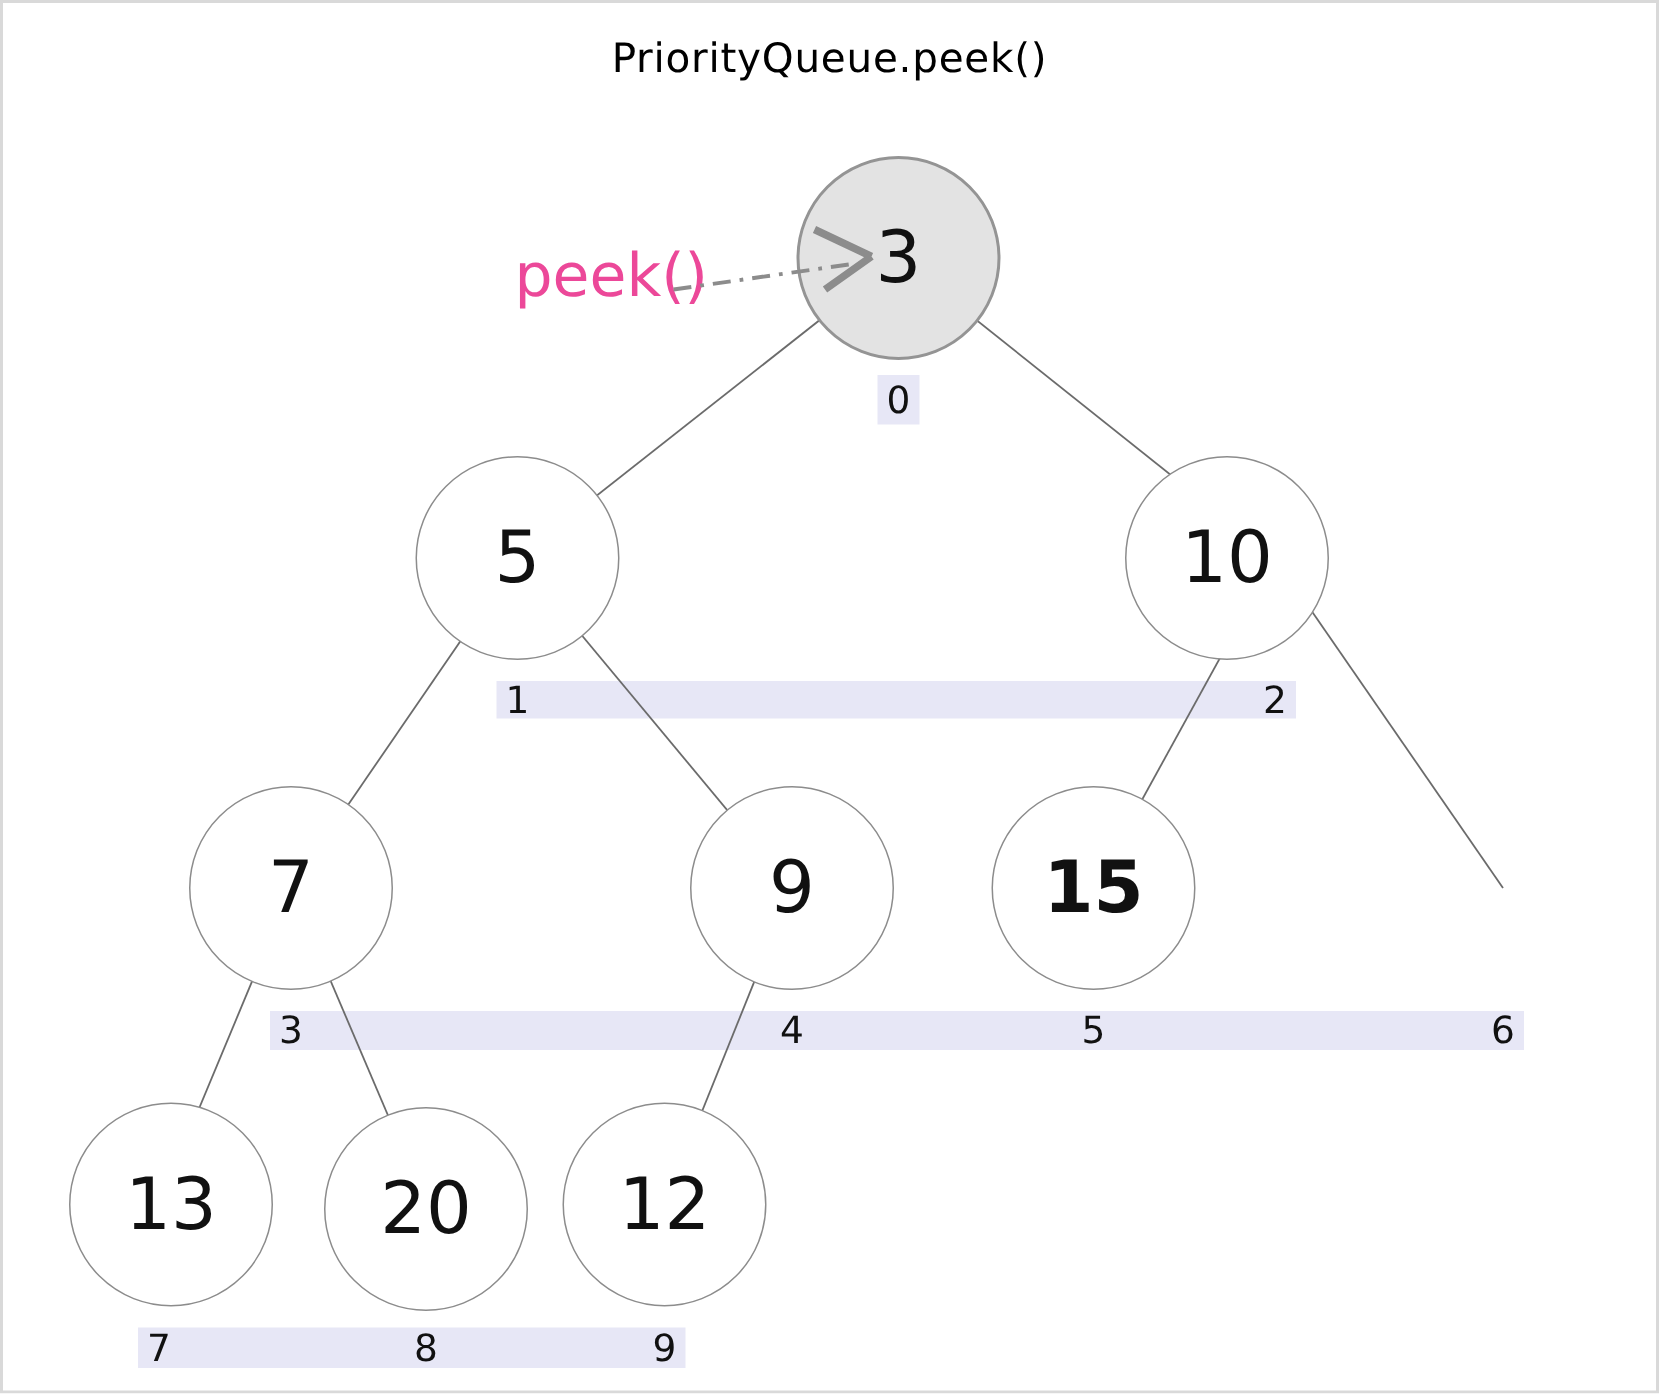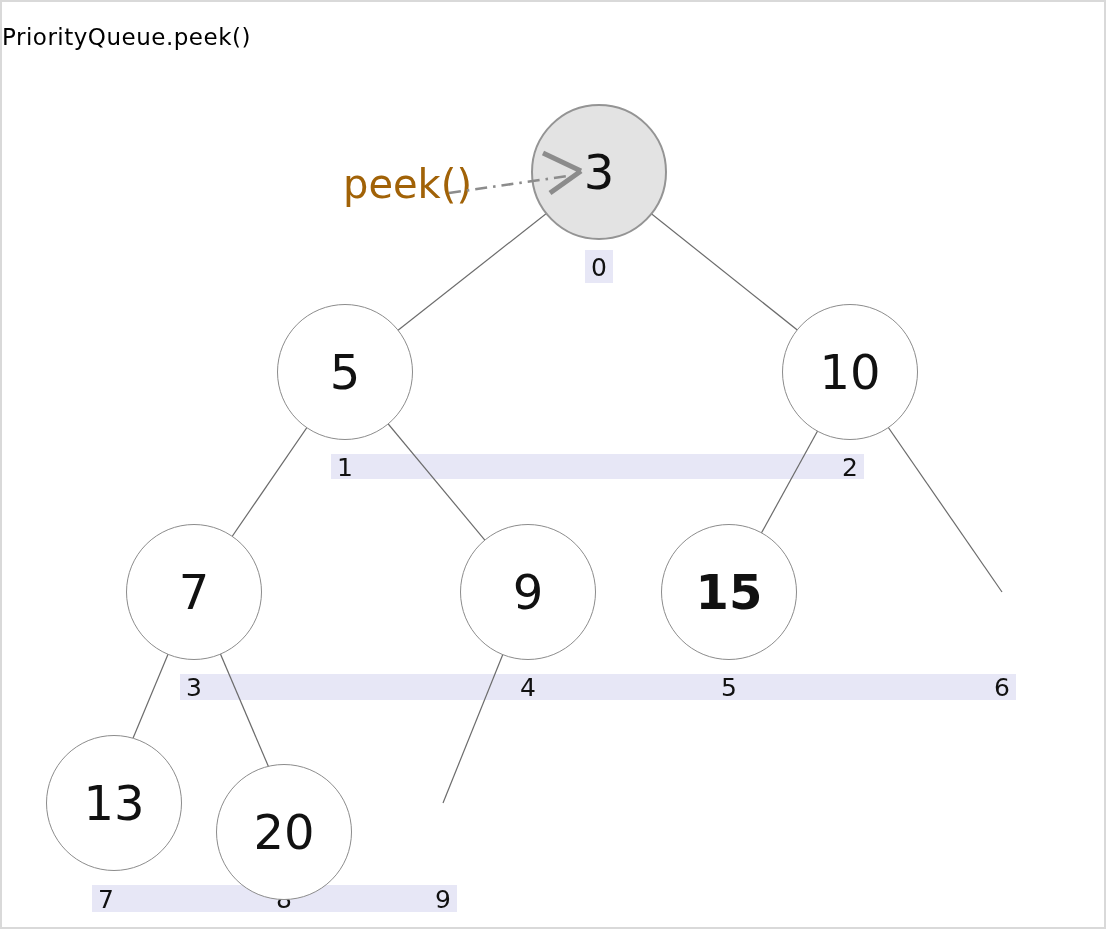--- a/index.html
+++ b/index.html
@@ -7,21 +7,22 @@
   #figure{
     position:relative;
     width:1106px;height:929px;
     box-sizing:border-box;
     background:#ffffff;
     border:2px solid #d9d9d9;
     overflow:hidden;
   }
   .title{
     position:absolute;left:0;right:0;top:22px;
-    font-size:23px;color:#000000;
+    text-align:center;
+    font-size:27px;color:#000000;
     letter-spacing:0.5px;
   }
   .layer{position:absolute;left:0;top:0;width:1106px;height:929px;pointer-events:none;}
   .edges-layer{z-index:2;}
   .arrow-layer{z-index:5;}
   .band{
     position:absolute;
     background:#e7e7f6;
     z-index:1;
   }
@@ -43,21 +44,21 @@
     box-sizing:border-box;
   }
   .node.root{
     background:#e3e3e3;
     border:2px solid #949494;
   }
   .peek-label{
     position:absolute;
     left:341px;top:160px;
     font-size:40px;line-height:44px;
-    color:#a16207;
+    color:#ec4899;
     z-index:5;
   }
 </style>
 </head>
 <body>
 
 <div id="figure">
 
   <div class="title">PriorityQueue.peek()</div>
 
@@ -96,37 +97,40 @@
       <line x1="526" y1="590" x2="441" y2="801"></line>
     </g>
   </svg>
 
   <div class="node root" style="left:529px;top:102px;">
       <span>3</span>
     </div>
   <div class="node" style="left:275px;top:302px;">
       <span>5</span>
     </div>
-  <div class="node" style="left:780px;top:302px;">
+  <div class="node" style="left:748px;top:302px;">
       <span>10</span>
     </div>
   <div class="node" style="left:124px;top:522px;">
       <span>7</span>
     </div>
   <div class="node" style="left:458px;top:522px;">
       <span>9</span>
     </div>
   <div class="node" style="left:659px;top:522px;font-weight:bold;">
       <span>15</span>
     </div>
   <div class="node" style="left:44px;top:733px;">
       <span>13</span>
     </div>
-  <div class="node" style="left:214px;top:762px;">
+  <div class="node" style="left:214px;top:736px;">
       <span>20</span>
+    </div>
+  <div class="node" style="left:373px;top:733px;">
+      <span>12</span>
     </div>
 
   <div class="peek-label">peek()</div>
   <svg class="layer arrow-layer" viewBox="0 0 1106 929">
     <line x1="447" y1="191" x2="566" y2="174" stroke="#8c8c8c" stroke-width="2.6" stroke-dasharray="12 6 2.5 6"></line>
     <path d="M541,151 L579,169 M548,191 L579,169" stroke="#8c8c8c" stroke-width="5" fill="none"></path>
   </svg>
 
 </div>
 

